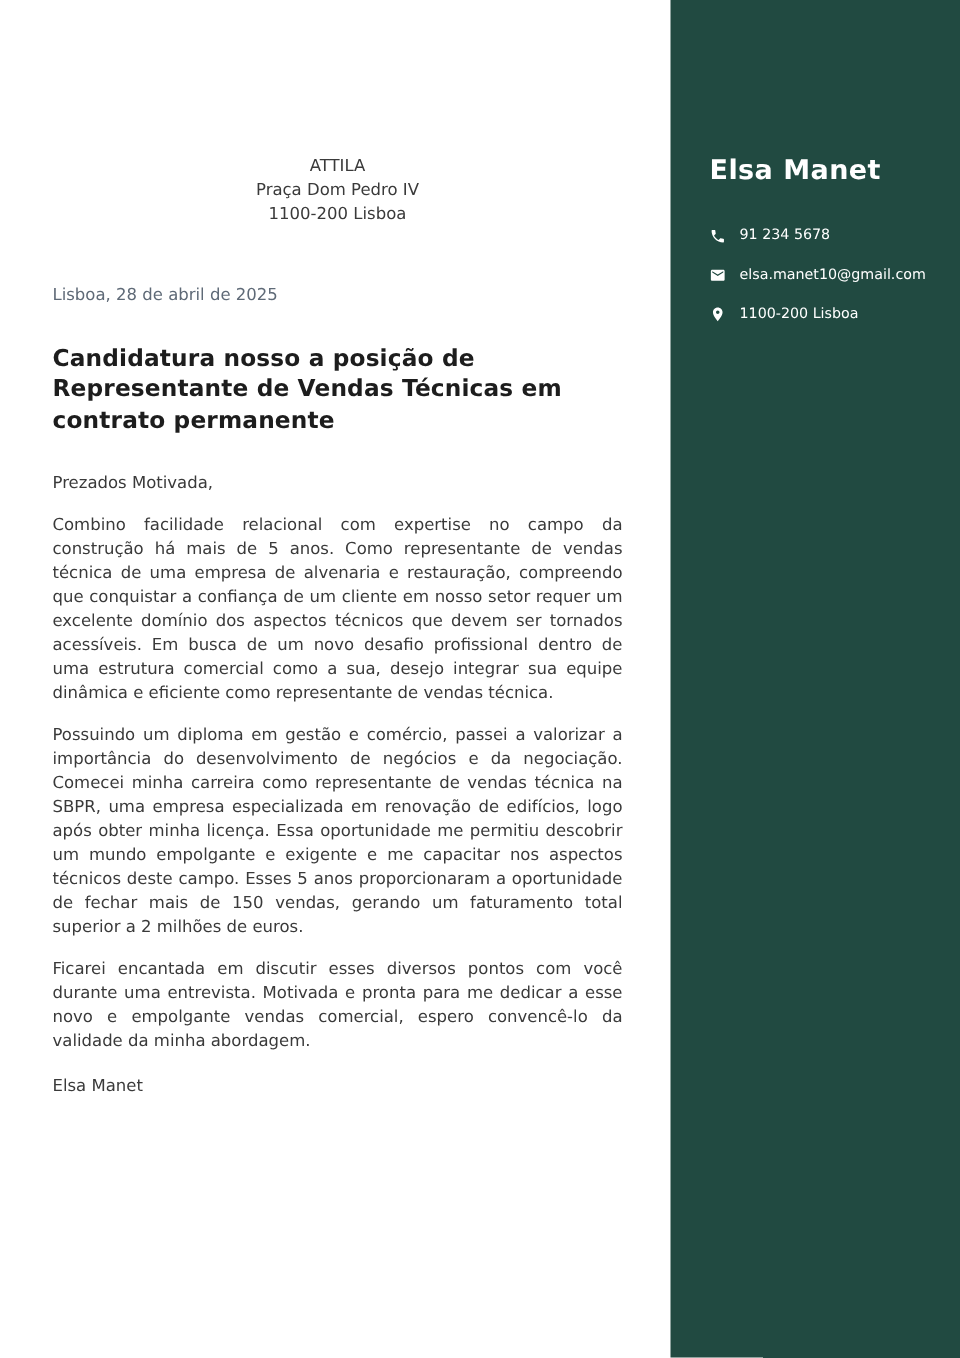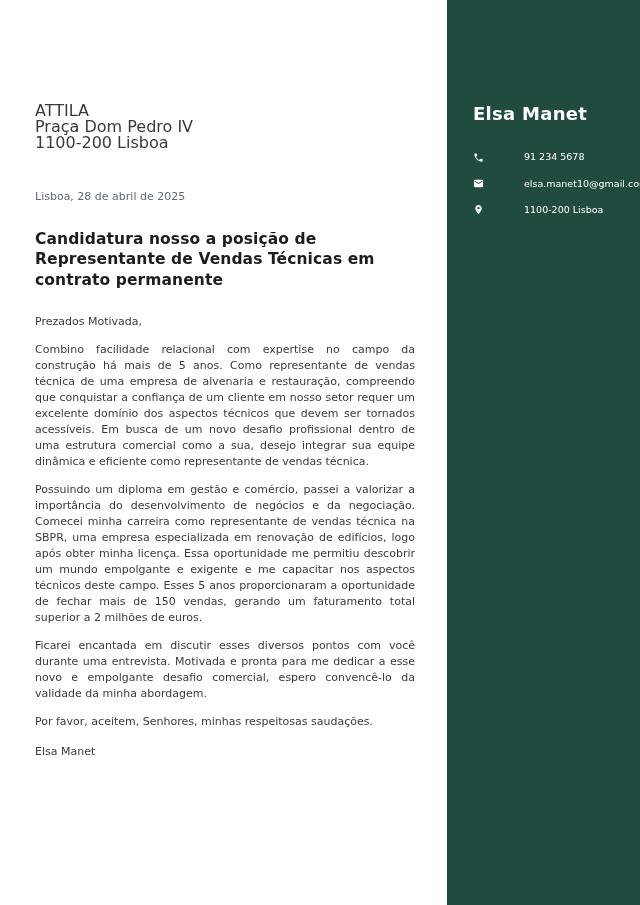--- a/index.html
+++ b/index.html
@@ -14,21 +14,21 @@
   body{
     width:640px;height:905px;position:relative;overflow:hidden;
     background:#ffffff;
     font-family:"DejaVu Sans","Liberation Sans",sans-serif;
   }
   .page{position:absolute;inset:0;background:#ffffff;}
   .main{
     position:absolute;left:35px;top:103px;width:380px;
     color:var(--body-text);
   }
-  .recipient{font-size:16px;line-height:16px;color:var(--body-text);}
+  .recipient{font-size:11px;line-height:16px;color:var(--body-text);text-align:center;}
   .recipient div{white-space:nowrap;}
   .date{margin-top:38px;font-size:11px;line-height:16px;color:var(--date-text);}
   .subject{
     margin:24px 0 0;font-size:15.5px;line-height:1.32;font-weight:bold;
     color:var(--title-text);letter-spacing:.1px;
   }
   .salutation{margin-top:24px;font-size:11px;line-height:16px;}
   p.bodypara{
     margin:12px 0 0;font-size:11px;line-height:16px;
     text-align:justify;color:var(--body-text);
@@ -41,21 +41,21 @@
     padding:102px 18px 0 26px;
   }
   .sidebar-name{
     margin:0;font-size:18px;font-weight:bold;line-height:1.3;
     letter-spacing:.3px;color:var(--sidebar-text);
   }
   .contact-list{margin-top:26px;display:flex;flex-direction:column;gap:15px;}
   .contact-item{display:flex;align-items:center;gap:9px;font-size:9.5px;line-height:1.2;}
   .contact-item .icon{flex:0 0 auto;width:11px;height:11px;display:block;}
   .contact-item .icon svg{width:11px;height:11px;fill:#ffffff;display:block;}
-  .contact-value{white-space:nowrap;margin-left:31px;}
+  .contact-value{white-space:nowrap;}
 </style>
 </head>
 <body>
 
 <div class="page">
 
   <div class="main">
 
     <div class="recipient">
       <div>ATTILA</div>
@@ -64,23 +64,22 @@
     </div>
 
     <div class="date">Lisboa, 28 de abril de 2025</div>
 
     <h1 class="subject">Candidatura nosso a posição de Representante de Vendas Técnicas em contrato permanente</h1>
 
     <div class="salutation">Prezados Motivada,</div>
 
     <p class="bodypara">Combino facilidade relacional com expertise no campo da construção há mais de 5 anos. Como representante de vendas técnica de uma empresa de alvenaria e restauração, compreendo que conquistar a confiança de um cliente em nosso setor requer um excelente domínio dos aspectos técnicos que devem ser tornados acessíveis. Em busca de um novo desafio profissional dentro de uma estrutura comercial como a sua, desejo integrar sua equipe dinâmica e eficiente como representante de vendas técnica.</p>
     <p class="bodypara">Possuindo um diploma em gestão e comércio, passei a valorizar a importância do desenvolvimento de negócios e da negociação. Comecei minha carreira como representante de vendas técnica na SBPR, uma empresa especializada em renovação de edifícios, logo após obter minha licença. Essa oportunidade me permitiu descobrir um mundo empolgante e exigente e me capacitar nos aspectos técnicos deste campo. Esses 5 anos proporcionaram a oportunidade de fechar mais de 150 vendas, gerando um faturamento total superior a 2 milhões de euros.</p>
-    <p class="bodypara">Ficarei encantada em discutir esses diversos pontos com você durante uma entrevista. Motivada e pronta para me dedicar a esse novo e empolgante desafio comercial, espero convencê-lo da validade da minha abordagem.</p>
+    <p class="bodypara">Ficarei encantada em discutir esses diversos pontos com você durante uma entrevista. Motivada e pronta para me dedicar a esse novo e empolgante vendas comercial, espero convencê-lo da validade da minha abordagem.</p>
 
-    <div class="closing">Por favor, aceitem, Senhores, minhas respeitosas saudações.</div>
 
     <div class="signature">Elsa Manet</div>
 
   </div>
 
   <aside class="sidebar">
 
     <h2 class="sidebar-name">Elsa Manet</h2>
 
     <div class="contact-list">

